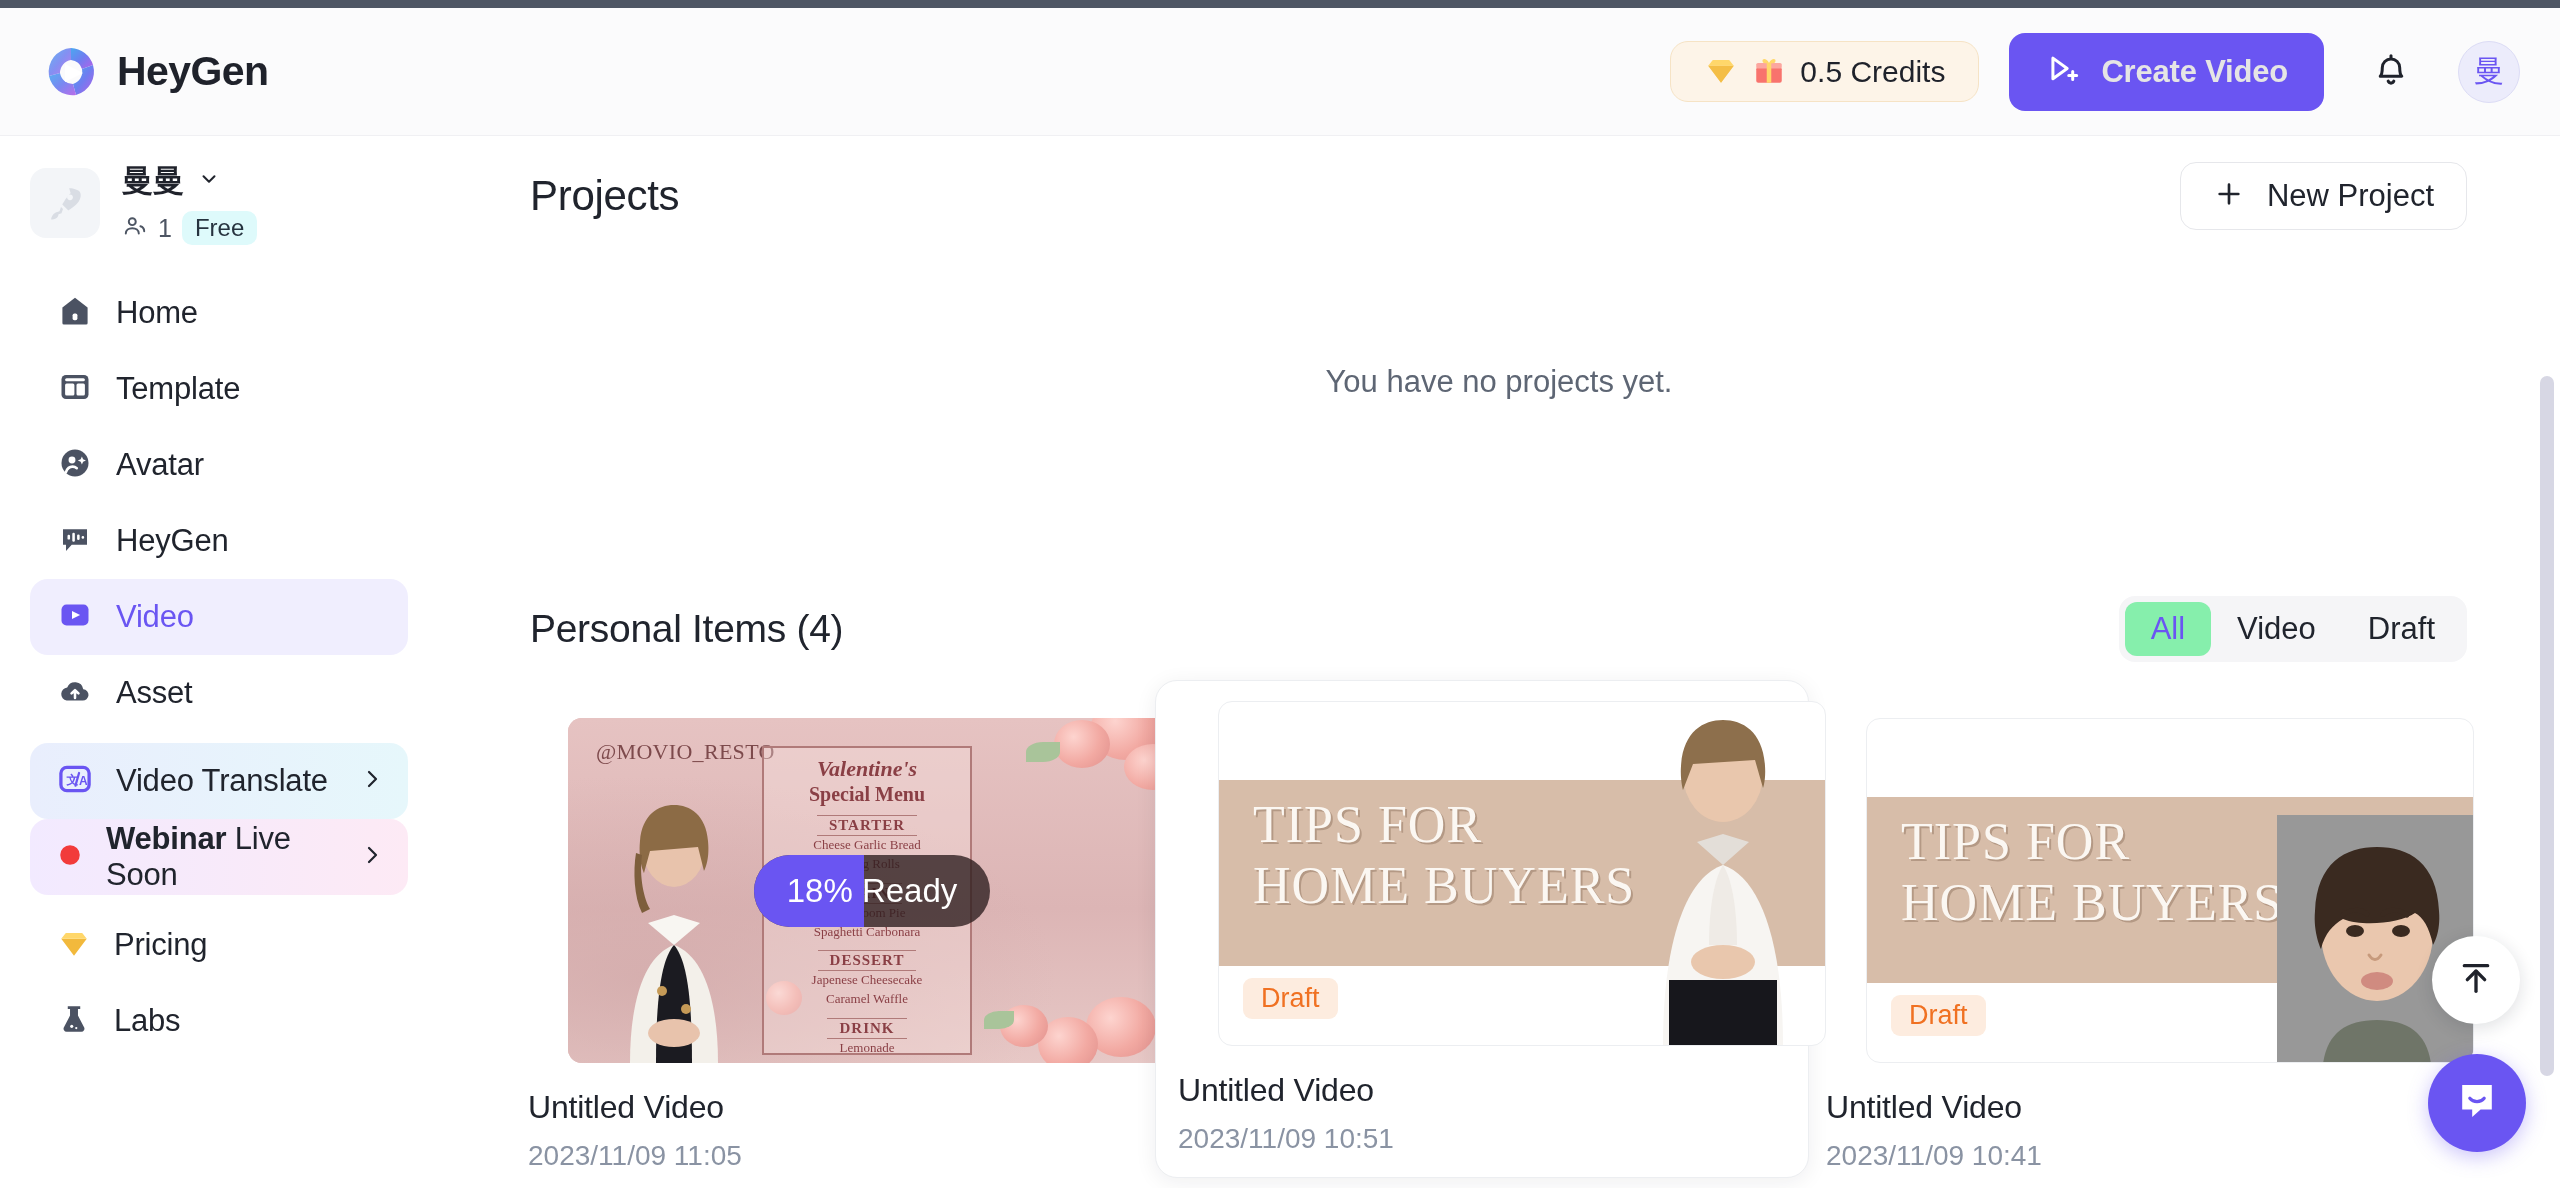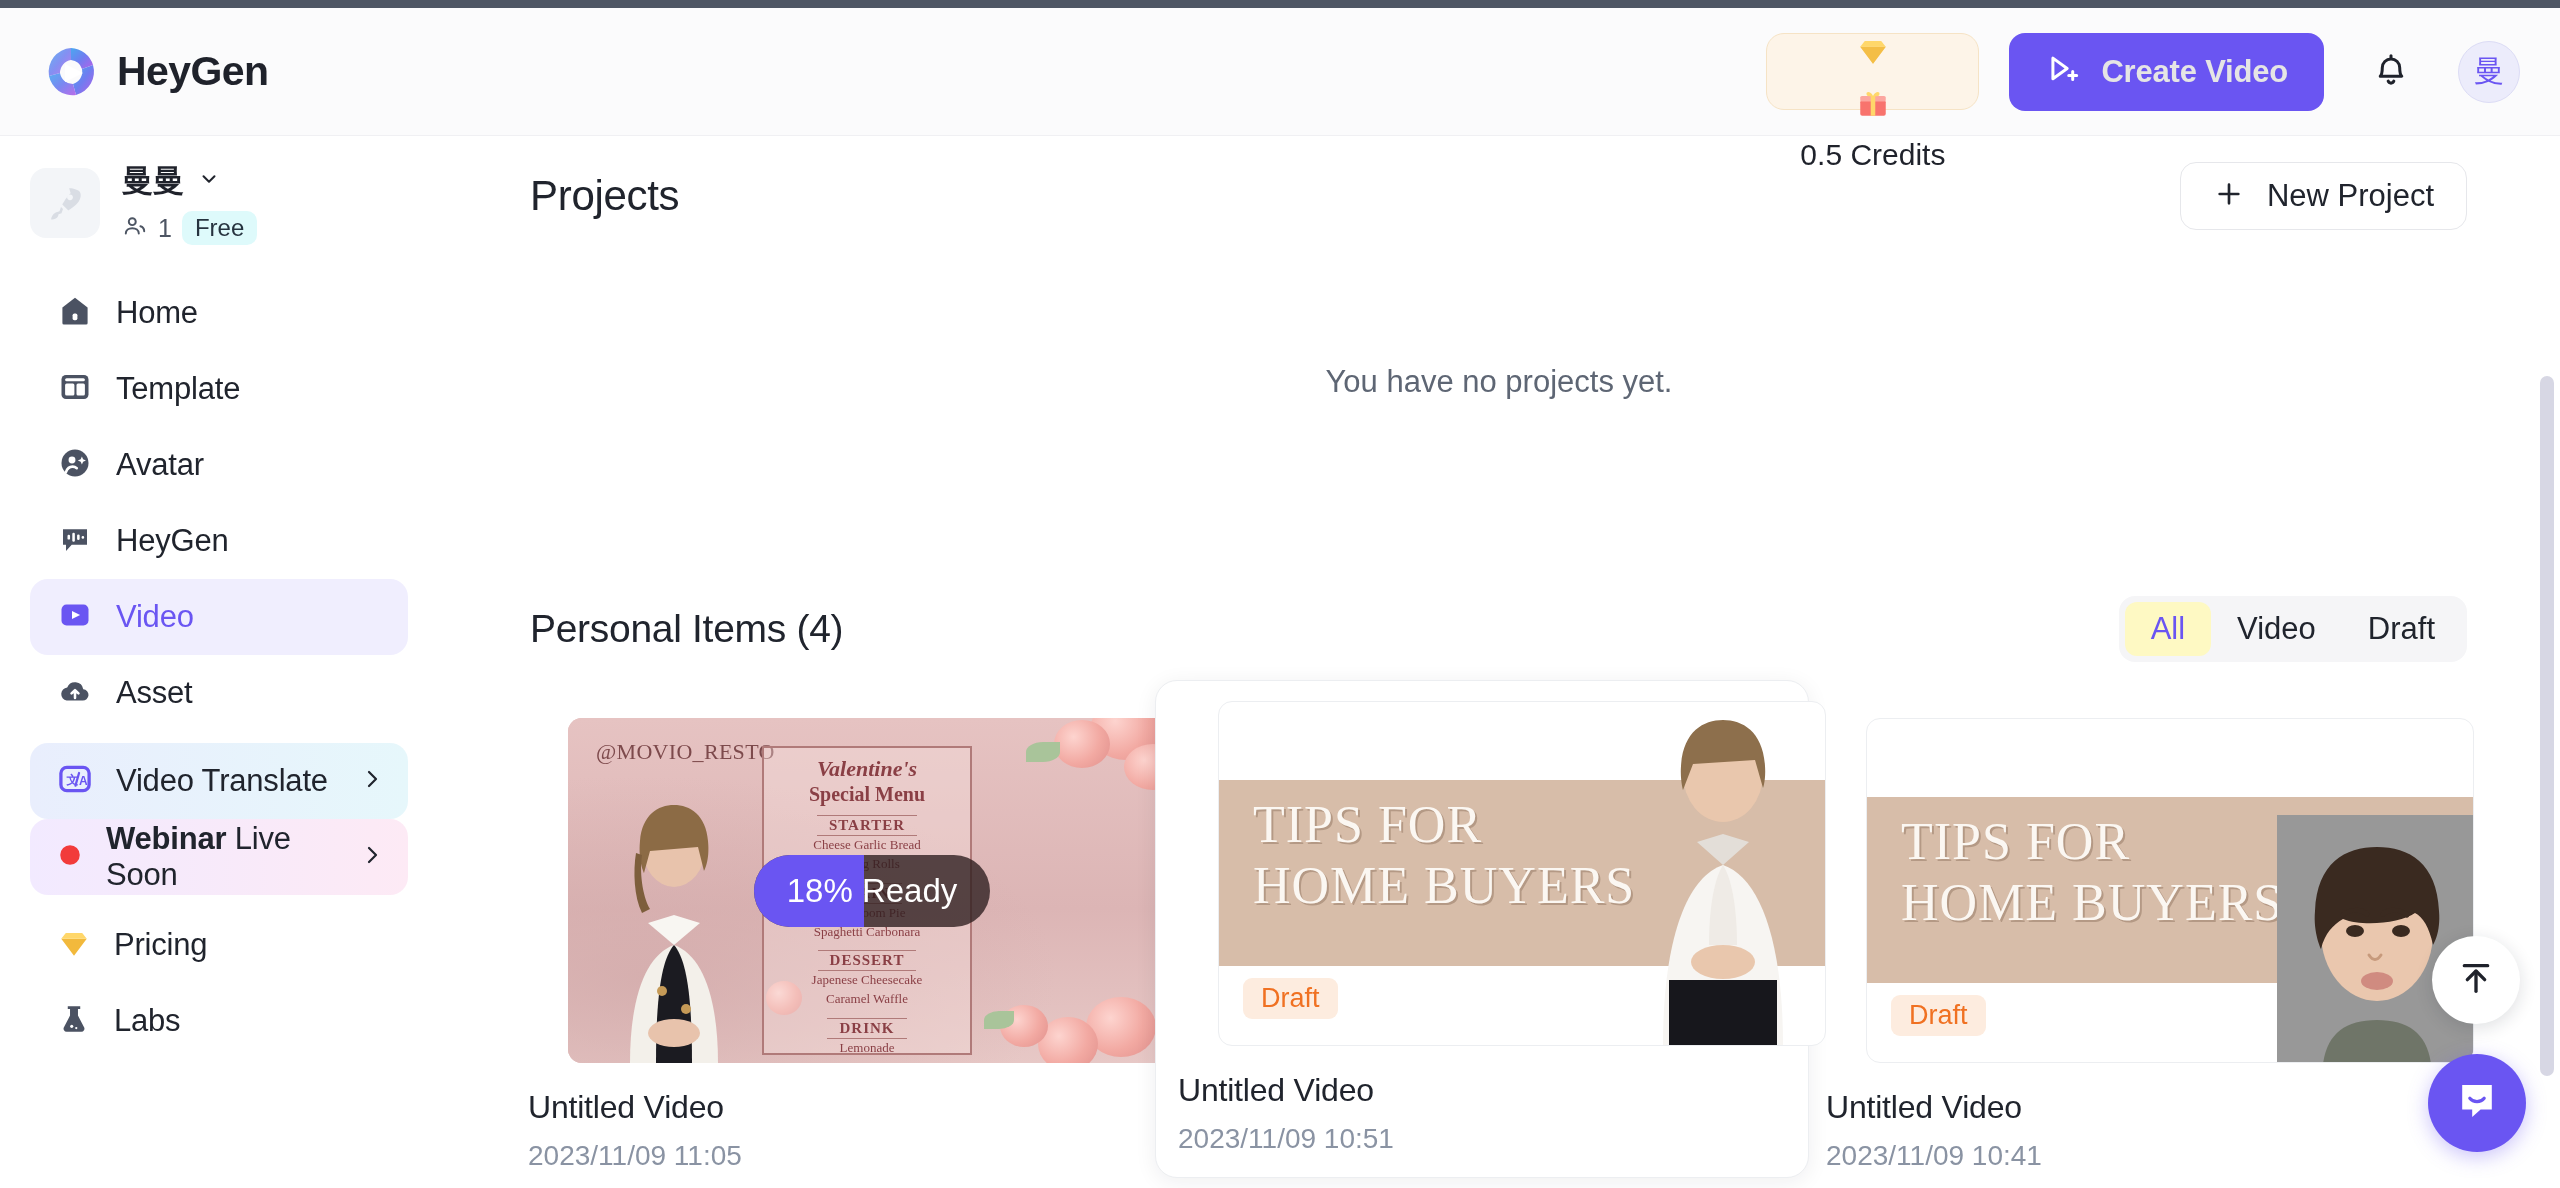--- a/index.html
+++ b/index.html
@@ -30,21 +30,21 @@
   .brand-name {
     font-size: 41px; font-weight: bold; color: #1f222b;
     margin-left: 17px; letter-spacing: -0.6px;
   }
   .topbar-right {
     margin-left: auto; display: flex; align-items: center; margin-right: 40px;
   }
   .credits-pill {
     display: flex; align-items: center; gap: 14px;
     background: #fdf4e8; border: 1px solid #f6e3c5;
-    border-radius: 18px; height: 77px; padding: 0 33px; flex-direction: column;
+    border-radius: 18px; height: 61px; padding: 0 33px;
   }
   .credits-label { font-size: 30px; color: #1f222b; font-weight: 500; }
   .create-video-btn {
     display: flex; align-items: center; gap: 18px;
     background: #6a55f2; color: #e5e5e5;
     border-radius: 16px; height: 78px; padding: 0 36px;
     margin-left: 30px; cursor: pointer;
   }
   .create-video-label { font-size: 31px; font-weight: 700; letter-spacing: -0.2px; }
   .bell-btn {
@@ -138,21 +138,21 @@
   }
   .filter-tabs {
     margin-left: auto; margin-right: 93px;
     display: flex; align-items: center; gap: 0;
     background: #f5f5f7; border-radius: 16px; padding: 6px;
   }
   .filter-tab {
     font-size: 31px; color: #20242d; padding: 9px 26px;
     border-radius: 12px; cursor: pointer;
   }
-  .filter-tab.active { background: #fef9c3; color: #6a55f2; }
+  .filter-tab.active { background: #86efac; color: #6a55f2; }
 
   
   .grid { position: absolute; top: 562px; left: 68px; width: 2060px; }
   .card-wrap {
     position: absolute; width: 654px; padding: 20px 22px 22px 22px;
     border-radius: 22px;
   }
   .card-wrap.hovered {
     background: #fff; border: 1px solid #eceef1;
     box-shadow: 0 4px 22px rgba(24,28,40,0.07);

